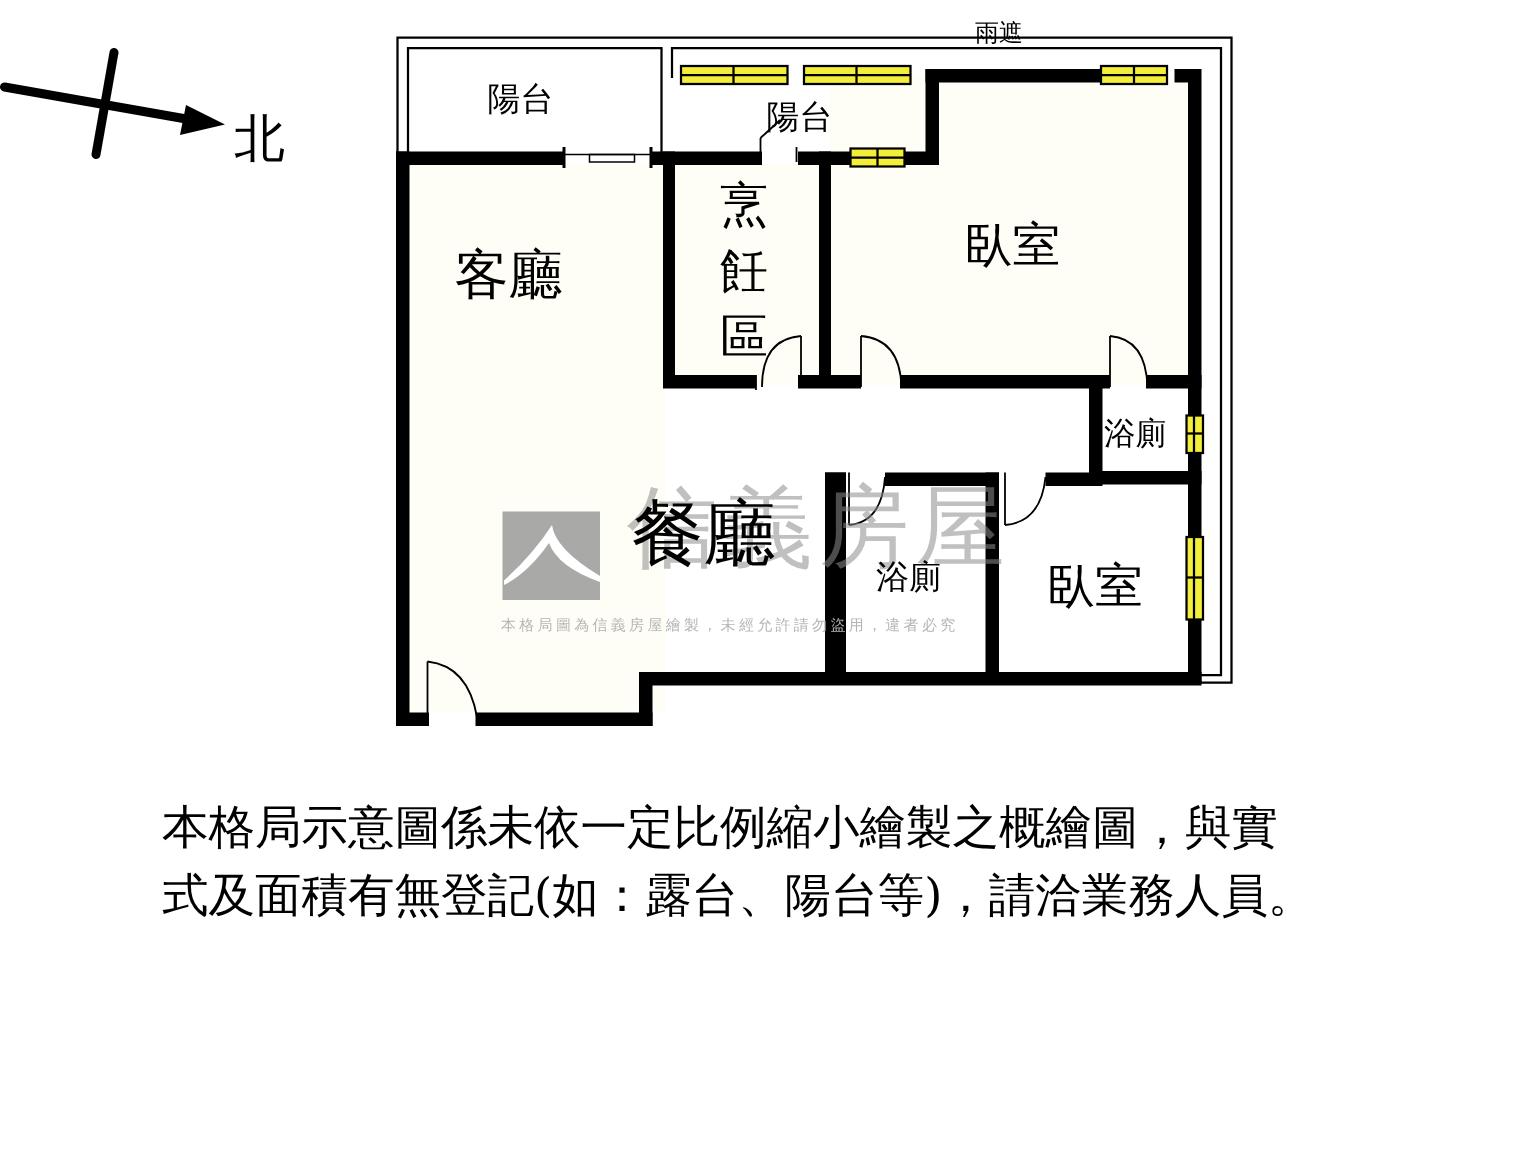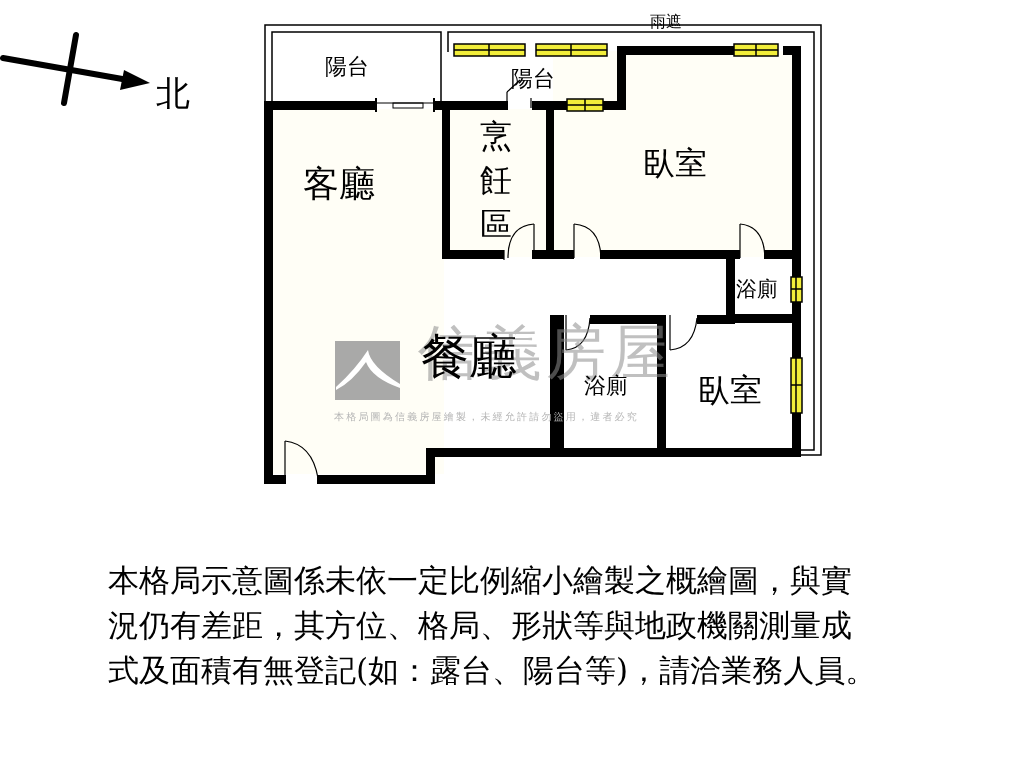--- a/index.html
+++ b/index.html
@@ -2,21 +2,21 @@
 <html><head>
 <meta charset="utf-8">
 <style>
   html, body { margin: 0; padding: 0; background: #ffffff; }
   body { width: 1024px; height: 768px; position: relative; overflow: hidden; font-family: "DejaVu Serif", "Liberation Serif", serif; }
   #plan { position: absolute; left: 0; top: 0; }
   .lbl { position: absolute; color: #000; white-space: nowrap; line-height: 1; font-family: "DejaVu Serif", "Liberation Serif", serif; }
   .north { position: absolute; left: 156px; top: 76px; font-size: 34px; line-height: 1; font-family: "DejaVu Serif", "Liberation Serif", serif; }
   .wm-text { position: absolute; left: 334px; top: 410px; font-size: 10px; color: #b5b5b5; letter-spacing: 2.2px; font-family: "DejaVu Sans", "Liberation Sans", sans-serif; white-space: nowrap; }
   .wm-brand { position: absolute; left: 418px; top: 322px; font-size: 60px; color: rgba(140,140,140,0.55); letter-spacing: 4px; line-height: 1; font-family: "DejaVu Sans", "Liberation Sans", sans-serif; white-space: nowrap; }
-  .disclaimer { position: absolute; left: 108px; top: 530px; width: 890px; font-size: 31px; line-height: 45px; color: #000; font-family: "DejaVu Serif", "Liberation Serif", serif; margin-top: 28px; }
+  .disclaimer { position: absolute; left: 108px; top: 530px; width: 890px; font-size: 31px; line-height: 45px; color: #000; font-family: "DejaVu Serif", "Liberation Serif", serif; }
   .disclaimer div { white-space: nowrap; }
 </style>
 </head>
 <body>
 
 <svg id="plan" width="1024" height="520" viewBox="0 0 1024 520">
 
   <g>
     <line x1="3" y1="58" x2="128" y2="80" stroke="#000" stroke-width="6" stroke-linecap="round"></line>
     <polygon points="150,83 124,70 120,90" fill="#000"></polygon>
@@ -166,15 +166,14 @@
 <div class="lbl" style="left:643px; top:147px; font-size:32px;">臥室</div>
 <div class="lbl" style="left:736px; top:279px; font-size:21px;">浴廁</div>
 <div class="lbl" style="left:421px; top:332px; font-size:48px;">餐廳</div>
 <div class="lbl" style="left:584px; top:375px; font-size:22px;">浴廁</div>
 <div class="lbl" style="left:698px; top:374px; font-size:32px;">臥室</div>
 
 <div class="wm-text">本格局圖為信義房屋繪製，未經允許請勿盜用，違者必究</div>
 
 <div class="disclaimer">
   <div>本格局示意圖係未依一定比例縮小繪製之概繪圖，與實</div>
-  <div>況仍有差距，其方位、格局、形狀等與地政機關測量成</div>
   <div>式及面積有無登記(如：露台、陽台等)，請洽業務人員。</div>
 </div>
 
 </body></html>

